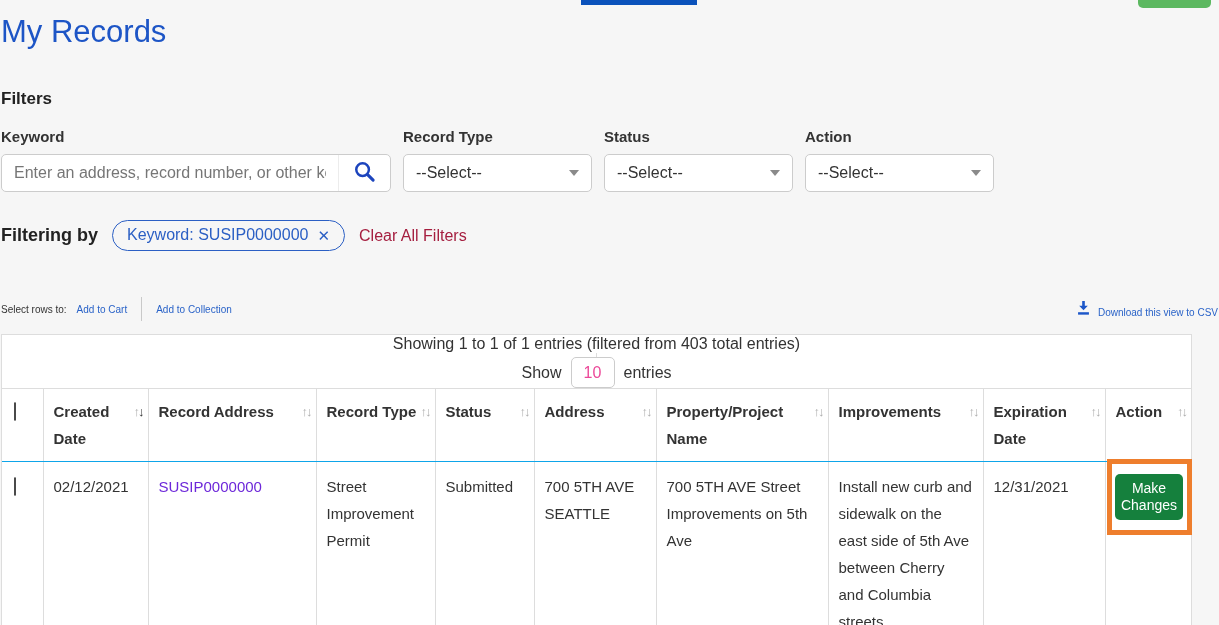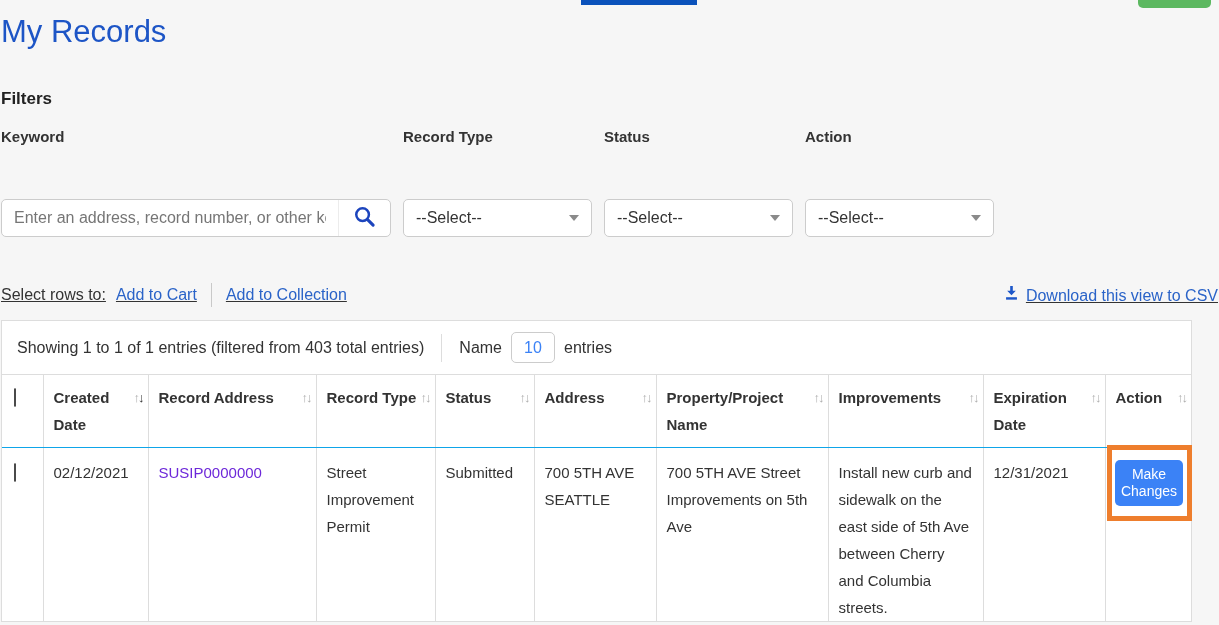--- a/index.html
+++ b/index.html
@@ -7,56 +7,56 @@
   body {
     width:1219px; height:625px; overflow:hidden; position:relative;
     background:#f6f6f6; font-family:"Liberation Sans", sans-serif; color:#333;
   }
   .tab-indicator { position:absolute; left:581px; top:0; width:116px; height:5px; background:#0b52bb; }
   .top-green-btn { position:absolute; left:1138px; top:0; width:73px; height:8px; background:#5cb860; border-radius:0 0 5px 5px; }
   .content { padding:0 1px; }
   h1.page-title { margin:12px 0 0; font-size:31px; line-height:40px; font-weight:500; color:#1d55c6; }
   .filters-heading { margin-top:37px; font-size:17px; font-weight:bold; color:#222; line-height:20px; }
   .filter-row { display:flex; margin-top:19px; gap:12px; align-items:flex-start; }
-  .filter-group { display:flex; flex-direction:column;gap:45px; }
+  .filter-group { display:flex; flex-direction:column; }
   .filter-label { font-size:15px; font-weight:bold; color:#333; margin-bottom:9px; line-height:17px; }
   .keyword-box { width:390px; height:38px; background:#fff; border:1px solid #ccc; border-radius:5px; display:flex; align-items:stretch; overflow:hidden; }
   .keyword-box input { flex:1; border:none; outline:none; padding:0 12px; font-size:16px; color:#333; font-family:inherit; background:transparent; }
   .keyword-box input::placeholder { color:#767676; }
   .search-btn { width:52px; border:none; background:transparent; border-left:1px solid #ececec; display:flex; align-items:center; justify-content:center; cursor:pointer; }
   .select-box { width:189px; height:38px; background:#fff; border:1px solid #ccc; border-radius:5px; display:flex; align-items:center; padding:0 12px; font-size:16px; color:#333; justify-content:space-between; cursor:pointer; }
   .caret { width:0; height:0; border-left:5px solid transparent; border-right:5px solid transparent; border-top:6px solid #8a8a8a; }
   .filtering-row { margin-top:28px; display:flex; align-items:center; gap:14px; }
   .filtering-label { font-size:18px; font-weight:bold; color:#222; }
   .filter-chip { display:inline-flex; align-items:center; gap:9px; border:1px solid #2b5fc4; color:#2b5fc4; border-radius:17px; padding:5px 14px 6px; font-size:16px; background:transparent; cursor:pointer; }
   .chip-close { font-size:15px; line-height:15px; }
   .clear-all { color:#a51e3f; font-size:16px; text-decoration:none; cursor:pointer; }
-  .select-rows-row { margin-top:46px; display:flex; justify-content:space-between; align-items:center; font-size:16px;text-decoration:underline; }
+  .select-rows-row { margin-top:46px; display:flex; justify-content:space-between; align-items:center; font-size:10px; }
   .left-links { display:flex; align-items:center; gap:10px; }
   .blue-link { color:#2a63c8; text-decoration:none; cursor:pointer; }
   .v-divider { width:1px; height:24px; background:#c9c9c9; margin:0 4px; }
   .csv-link { display:flex; align-items:flex-end; gap:7px; }
   .table-wrap { margin-top:13px; width:1191px; background:#fff; border:1px solid #ddd; }
-  .table-info { height:54px; display:flex; align-items:center; padding:0 15px; border-bottom:1px solid #ddd; font-size:16px; color:#333; }
+  .table-info { height:54px; display:flex; align-items:center; padding:0 15px; border-bottom:1px solid #ddd; font-size:16px; color:#333;flex-direction:column; }
   .info-divider { width:1px; height:28px; background:#ddd; margin:0 17px; }
   .show-group { display:flex; align-items:center; gap:9px; }
-  .page-size-input { width:44px; height:31px; border:1px solid #ccc; border-radius:5px; text-align:center; font-size:16px; color:#3b82f6; font-family:inherit; outline:none; }
+  .page-size-input { width:44px; height:31px; border:1px solid #ccc; border-radius:5px; text-align:center; font-size:16px; color:#ec4899; font-family:inherit; outline:none; }
   table.records { border-collapse:collapse; table-layout:fixed; width:1189px; }
   th, td { border-left:1px solid #ddd; vertical-align:top; text-align:left; font-size:15px; }
   th:first-child, td:first-child { border-left:none; }
   thead th { height:72px; padding:9px 8px 0 10px; font-weight:bold; color:#333; line-height:27px; position:relative; border-bottom:1px solid #0ea5e9; }
   .sort-icons { position:absolute; top:9px; right:5px; font-size:13px; color:#adadad; letter-spacing:-2px; }
   .sort-icons .active { color:#333; }
   tbody td { height:173px; padding:11px 10px 0 10px; line-height:27px; color:#333; }
   .cb { width:16px; height:16px; border:1.5px solid #4a4a4a; border-radius:3px; background:#fff; cursor:pointer; margin-top:8px; }
   tbody .cb { border-radius:5px; margin-top:6px; }
   th.cb-col, td.cb-col { padding-left:12px; }
   td.action-cell { position:relative; padding:0; }
   .action-highlight { position:absolute; top:-3px; left:1px; width:85px; height:76px; border:5px solid #ee7e2d; display:flex; align-items:center; justify-content:center; }
-  .make-changes-btn { width:68px; background:#3b82f6; color:#fff; border:none; border-radius:5px; font-size:14px; line-height:17px; padding:6px 2px; font-family:inherit; cursor:pointer; }
+  .make-changes-btn { width:68px; background:#15803d; color:#fff; border:none; border-radius:5px; font-size:14px; line-height:17px; padding:6px 2px; font-family:inherit; cursor:pointer; }
   a.record-link { color:#6d28d9; text-decoration:none; cursor:pointer; }
 </style>
 </head>
 <body>
 
 <div class="tab-indicator"></div>
 <div class="top-green-btn"></div>
 
 <div class="content">
 
@@ -98,20 +98,28 @@
 
     <div class="filter-group">
       <div class="filter-label">Action</div>
       <div class="select-box">
         <span>--Select--</span>
         <span class="caret"></span>
       </div>
     </div>
   </div>
 
+  <div class="filtering-row">
+    <span class="filtering-label">Filtering by</span>
+    <span class="filter-chip">
+      <span>Keyword: SUSIP0000000</span>
+      <span class="chip-close">✕</span>
+    </span>
+    <a class="clear-all">Clear All Filters</a>
+  </div>
 
   <div class="select-rows-row">
     <div class="left-links">
       <span>Select rows to:</span>
       <a class="blue-link">Add to Cart</a>
       <span class="v-divider"></span>
       <a class="blue-link">Add to Collection</a>
     </div>
     <a class="blue-link csv-link">
       <span>
@@ -122,21 +130,21 @@
       </span>
       <span>Download this view to CSV</span>
     </a>
   </div>
 
   <div class="table-wrap">
     <div class="table-info">
       <span>Showing 1 to 1 of 1 entries (filtered from 403 total entries)</span>
       <span class="info-divider"></span>
       <span class="show-group">
-        <span>Name</span>
+        <span>Show</span>
         <input class="page-size-input" value="10" style="">
         <span>entries</span>
       </span>
     </div>
 
     <table class="records">
       <colgroup>
         <col style="width:41px">
           <col style="width:105px">
           <col style="width:168px">

